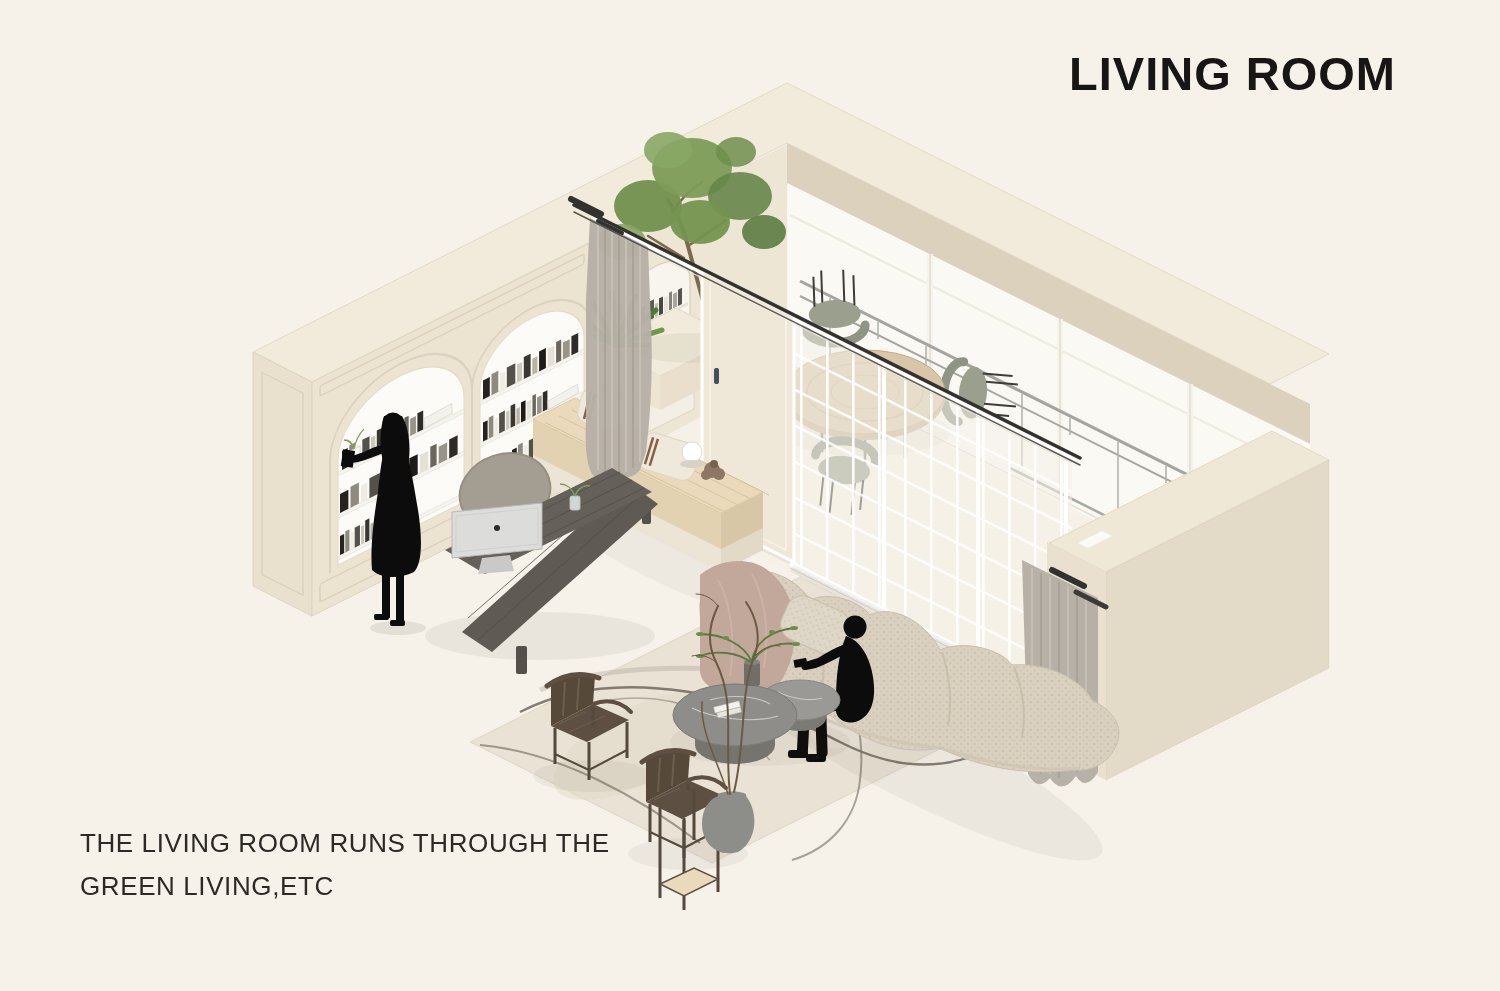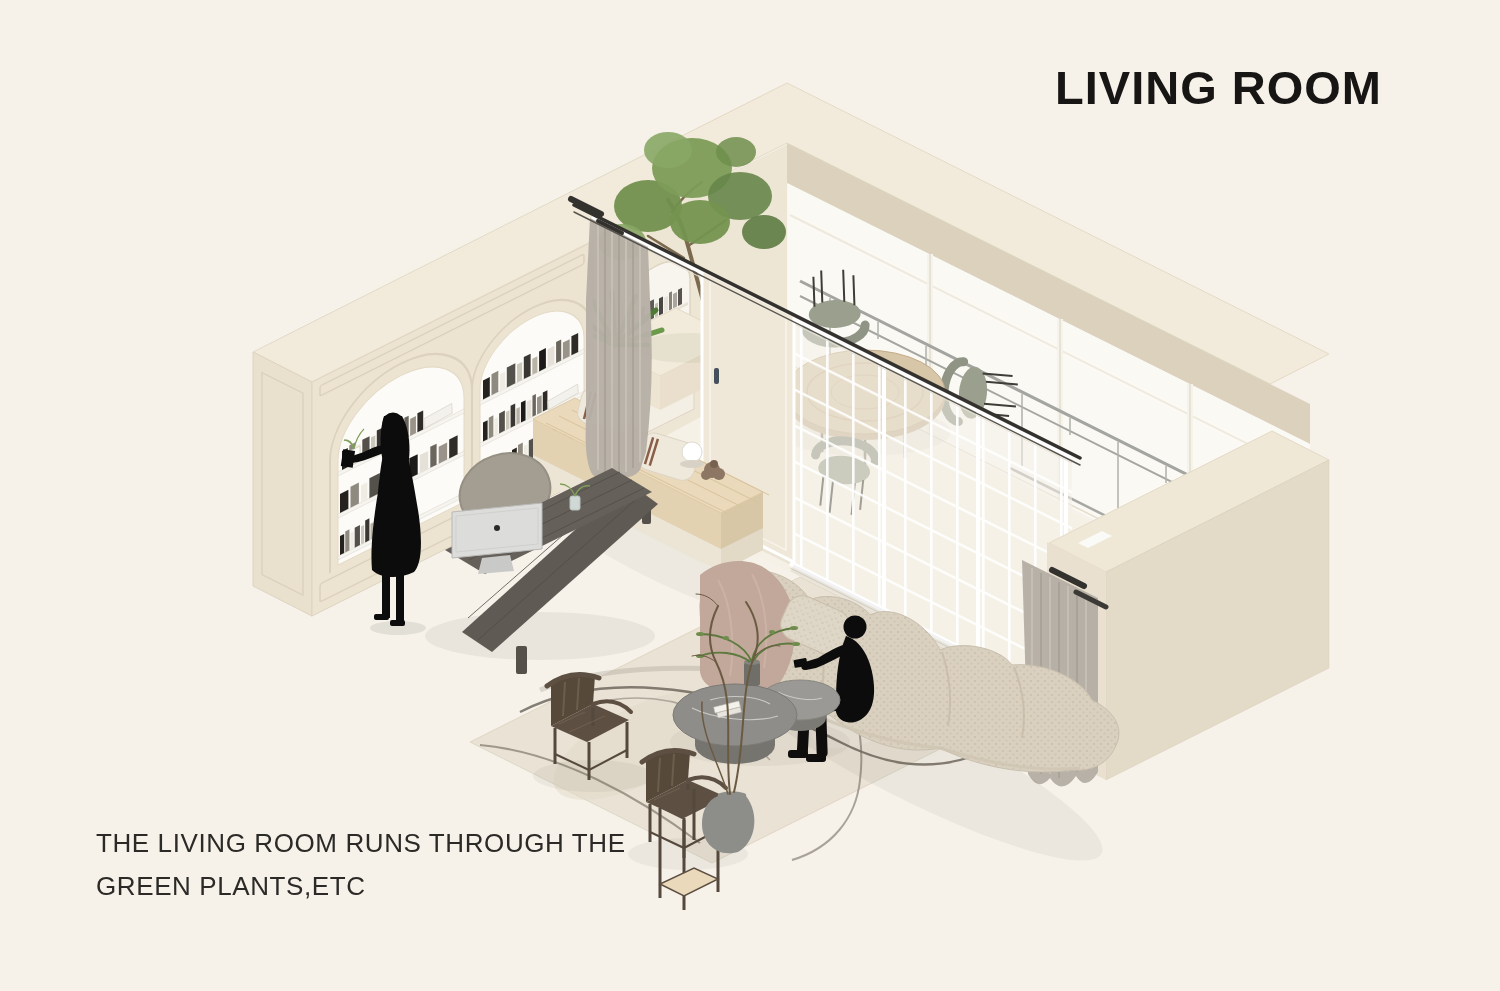--- a/index.html
+++ b/index.html
@@ -2,25 +2,25 @@
 <html><head>
 <meta charset="utf-8">
 <style>
   html,body{margin:0;padding:0;}
   body{
     width:1500px;height:991px;position:relative;overflow:hidden;
     background:#f6f2ea;
     font-family:"Liberation Sans", sans-serif;
   }
   .page-title{
-    position:absolute;top:46px;right:104px;margin:14px;
+    position:absolute;top:46px;right:104px;margin:0;
     font-size:47px;font-weight:700;letter-spacing:1px;color:#171614;
   }
   .caption{
-    position:absolute;left:96px;top:822px;
+    position:absolute;left:80px;top:822px;
     font-size:26px;font-weight:400;letter-spacing:.6px;line-height:43px;color:#2b2a27;
   }
   svg{position:absolute;left:0;top:0;}
 </style>
 </head>
 <body>
 
 <svg width="1500" height="991" viewBox="0 0 1500 991">
   <defs>
     <g id="bookrow">
@@ -426,14 +426,14 @@
     <rect x="396" y="572" width="8" height="52"></rect>
     <rect x="374" y="614" width="15" height="6" rx="2"></rect>
     <rect x="390" y="620" width="15" height="6" rx="2"></rect>
   </g>
 </svg>
 
 <h1 class="page-title">LIVING ROOM</h1>
 
 <div class="caption">
   <div>THE LIVING ROOM RUNS THROUGH THE</div>
-  <div>GREEN PLANTS,ETC</div>
+  <div>GREEN LIVING,ETC</div>
 </div>
 
 </body></html>

